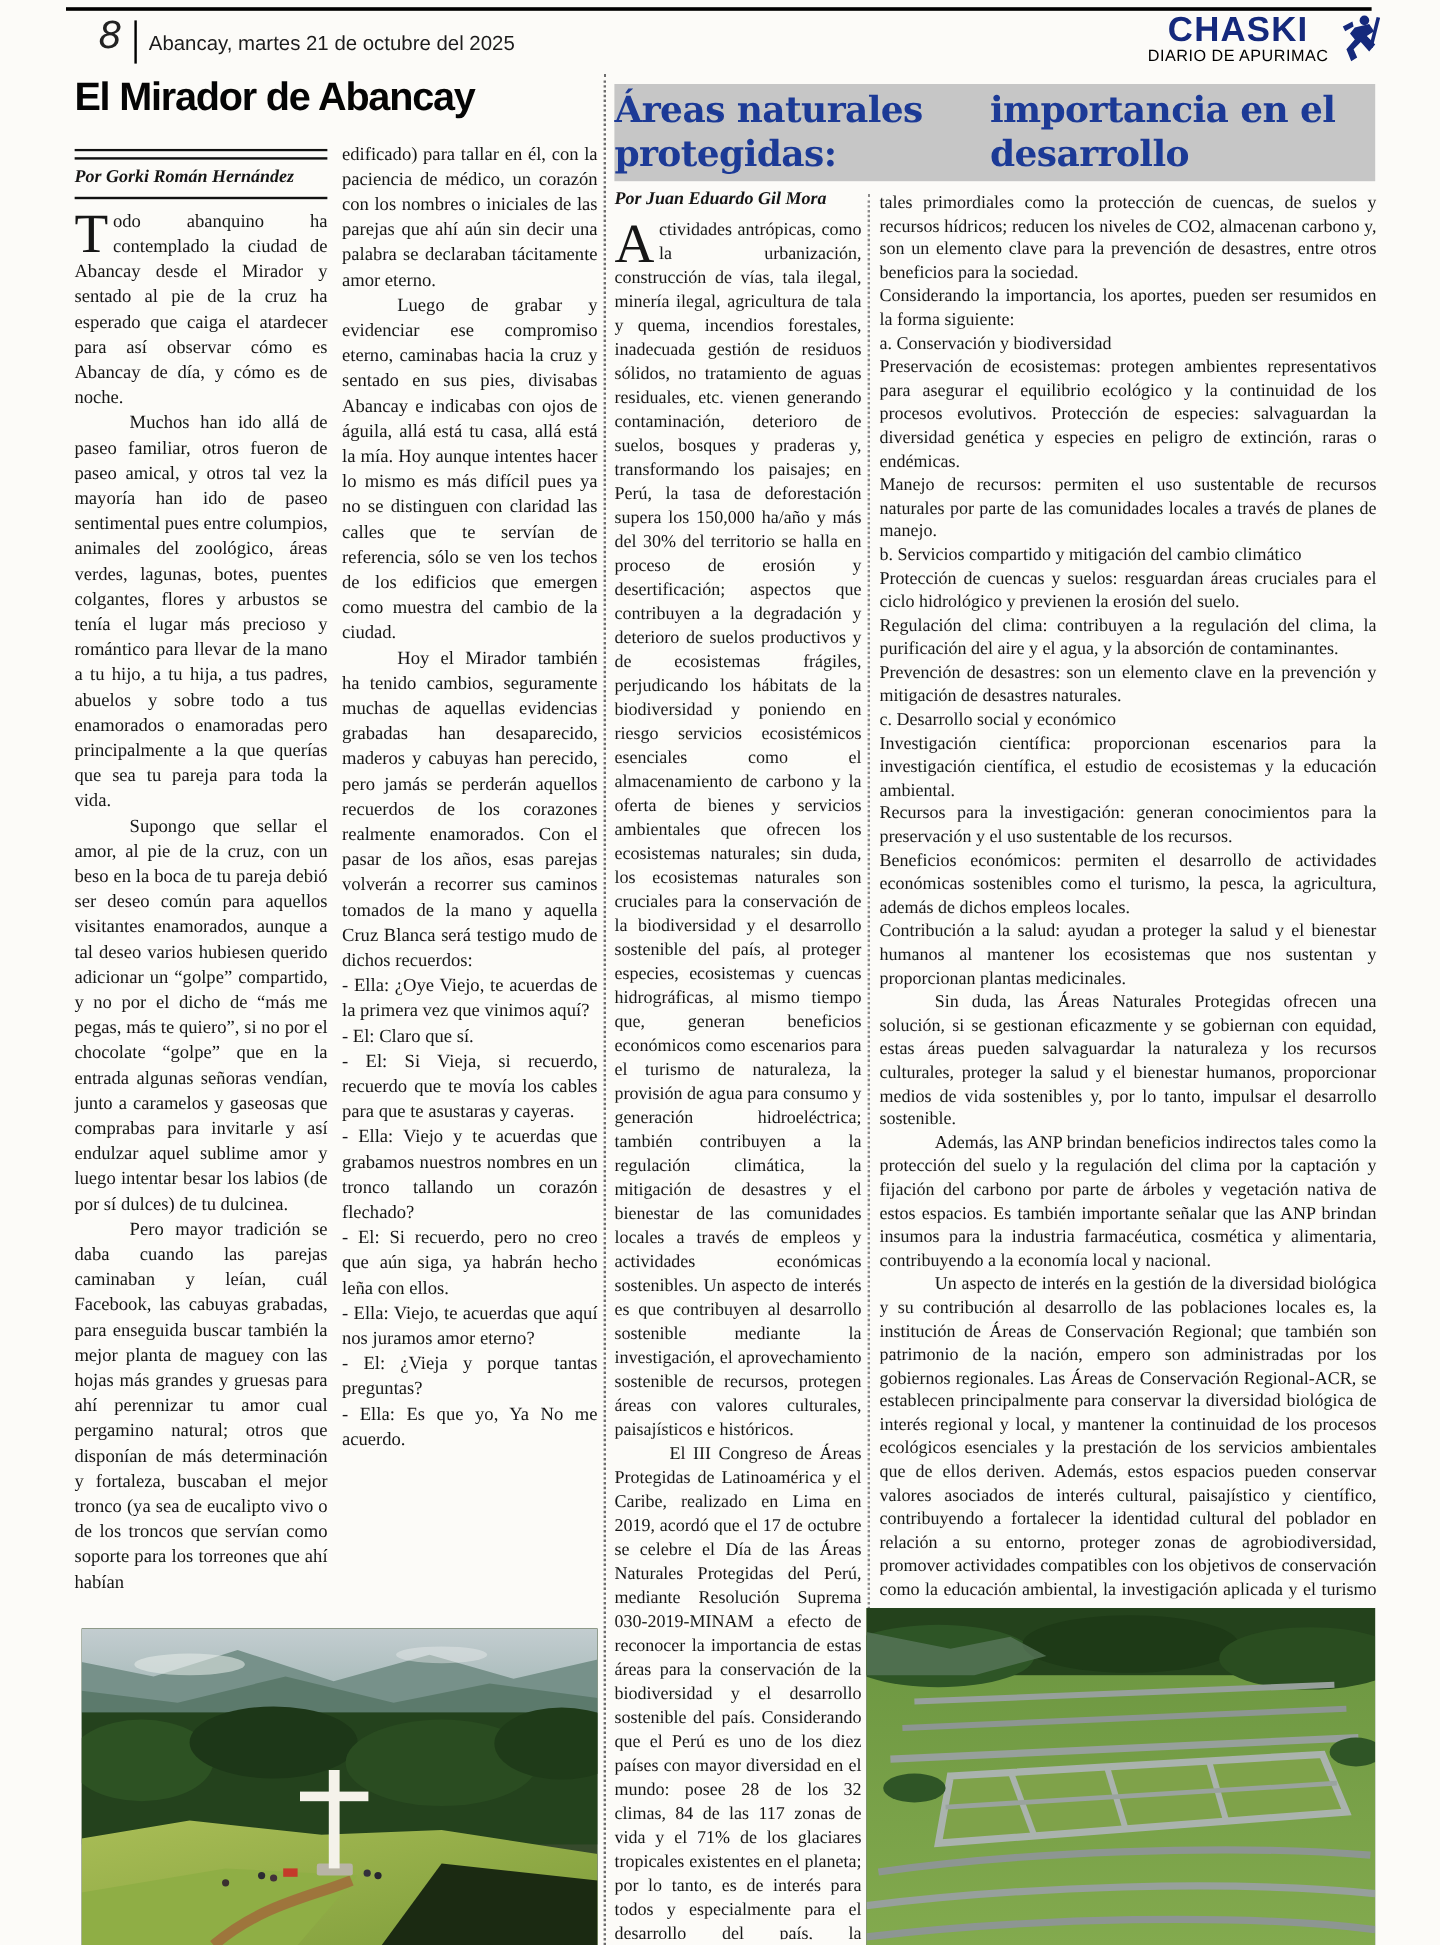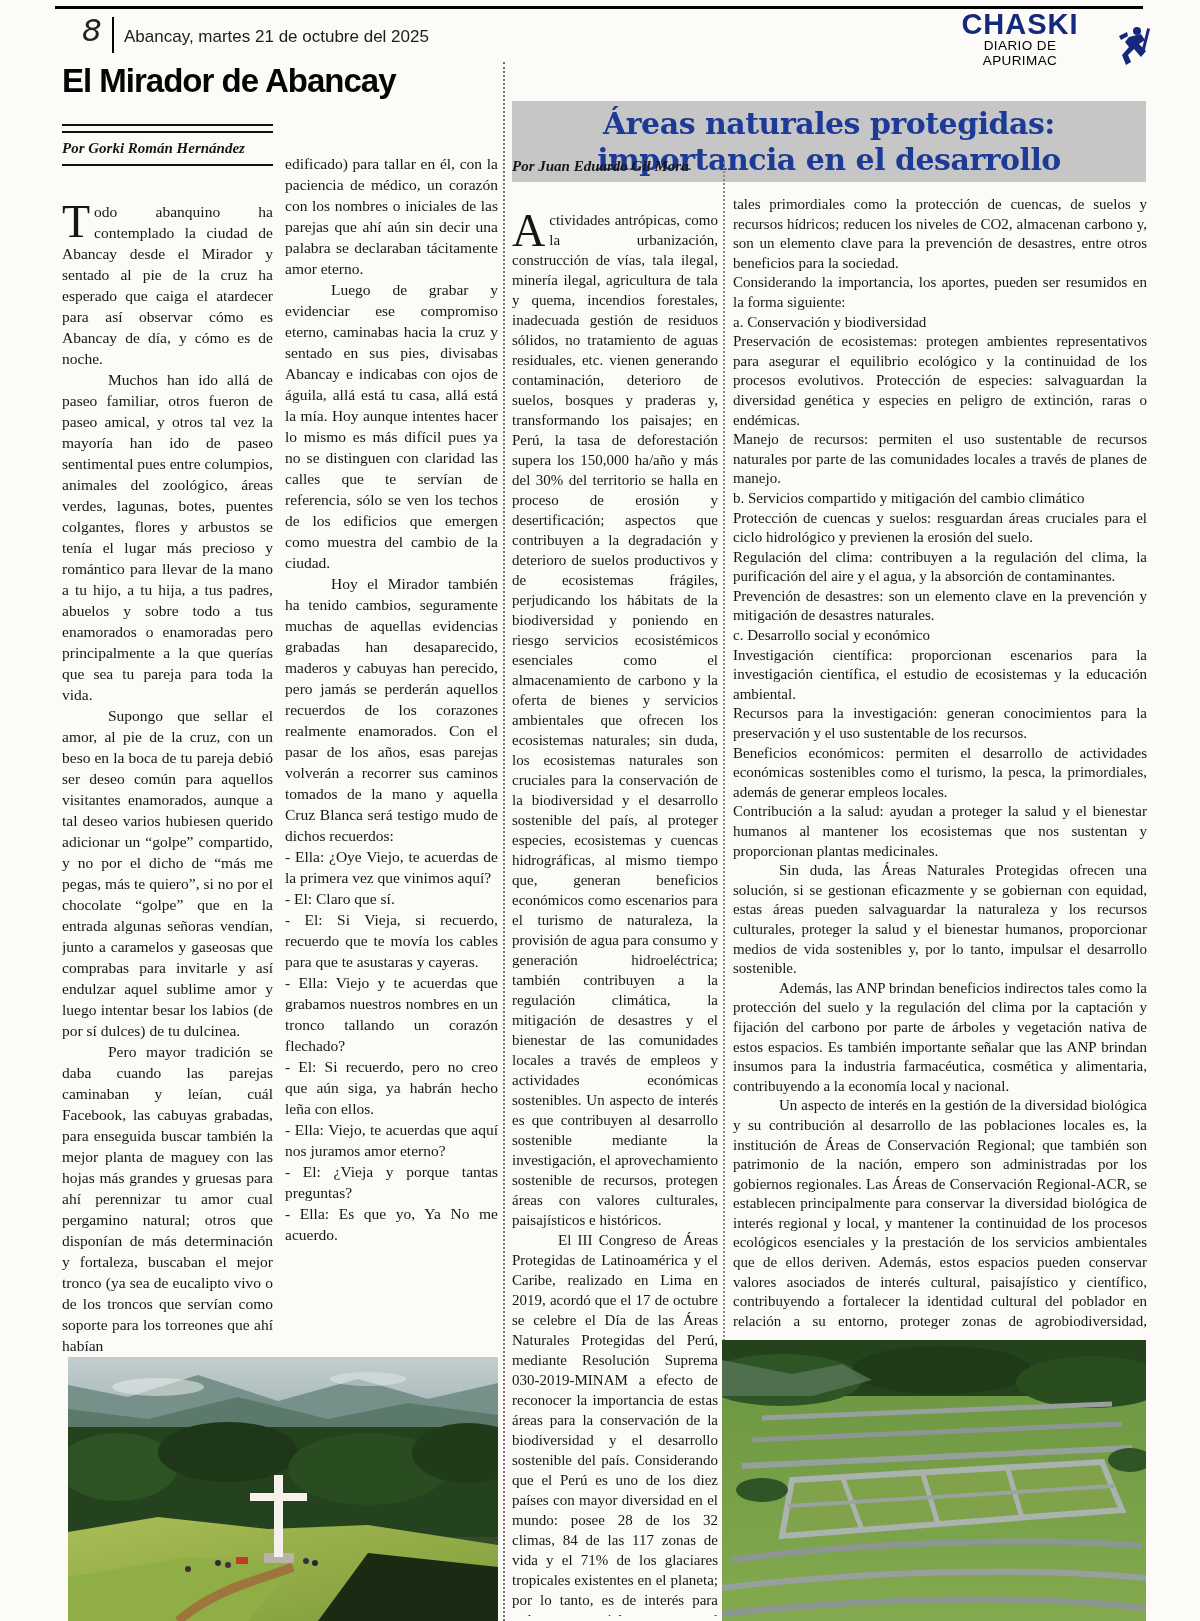--- a/index.html
+++ b/index.html
@@ -5,43 +5,43 @@
   html,body{margin:0;padding:0;}
   .page{position:relative;width:1200px;height:1621px;background:#fcfbf8;overflow:hidden;
         font-family:"Liberation Serif",serif;color:#161616;}
   .top-rule{position:absolute;left:55px;right:57px;top:6px;height:3px;background:#000;}
   
   .page-number{position:absolute;left:82px;top:12px;font-family:"DejaVu Sans",sans-serif;
         font-style:italic;font-size:31px;font-weight:500;color:#222;}
   .header-sep{position:absolute;left:112px;top:17px;width:2px;height:36px;background:#000;}
   .header-date{position:absolute;left:124px;top:27px;font-family:"Liberation Sans",sans-serif;
         font-size:17px;color:#1c1c1c;}
-  .brand{position:absolute;left:945px;top:10px;width:210px;display:flex;align-items:flex-end;justify-content:flex-end;gap:20px;}
+  .brand{position:absolute;left:945px;top:10px;width:210px;display:flex;align-items:center;justify-content:flex-end;gap:8px;}
   .brand-text{text-align:center;}
   .brand-name{font-family:"Liberation Sans",sans-serif;font-weight:bold;font-size:29px;
         line-height:28px;color:#15297c;letter-spacing:1px;}
   .brand-tagline{font-family:"Liberation Sans",sans-serif;font-size:13.5px;color:#000;letter-spacing:.4px;}
   .chaski-logo{width:40px;height:44px;flex:0 0 auto;}
   
   .la-title{position:absolute;left:62px;top:62px;width:436px;font-family:"Liberation Sans",sans-serif;
         font-weight:bold;font-size:33px;letter-spacing:-1px;color:#050505;white-space:nowrap;}
   .la-col1{position:absolute;left:62px;top:124px;width:211px;height:1228px;overflow:hidden;}
   .double-rule{height:5px;border-top:2px solid #111;border-bottom:2px solid #111;margin-bottom:7px;}
   .byline{font-weight:bold;font-style:italic;font-size:15px;margin:0 0 7px 0;}
   .thin-rule{border-top:2px solid #111;margin-bottom:8px;}
-  .body-text{text-align:justify;font-size:15.5px;line-height:21px;margin-top:35px;}
+  .body-text{text-align:justify;font-size:15.5px;line-height:21px;}
   .body-text p{margin:0;}
   .ind{text-indent:46px;}
   .dropcap{float:left;font-size:46px;line-height:38px;padding:2px 4px 0 0;font-weight:normal;}
   .la-col2{position:absolute;left:285px;top:118px;width:213px;height:1236px;overflow:hidden;}
   
   .main-divider{position:absolute;left:503px;top:62px;height:1559px;border-left:2px dotted #6d6d6d;}
   
   .ra-banner{position:absolute;left:512px;top:70px;width:634px;height:81px;background:#c6c6c6;
-        display:flex;flex-direction:column;align-items:center;justify-content:center;margin-top:31px;}
+        display:flex;flex-direction:row;align-items:center;justify-content:center;}
   .ra-banner-line{font-family:"DejaVu Serif",serif;font-weight:bold;font-size:30px;line-height:36px;
         color:#1c3a96;letter-spacing:-0.5px;}
   .ra-col1{position:absolute;left:512px;top:158px;width:206px;height:1458px;overflow:hidden;}
   .ra-col1 .body-text{font-size:15px;line-height:20px;}
   .ra-divider{position:absolute;left:723px;top:162px;height:1459px;border-left:2px dotted #8a8a8a;}
   .ra-col2{position:absolute;left:733px;top:160px;width:414px;height:1172px;overflow:hidden;}
   .ra-col2 .body-text{font-size:15px;line-height:19.6px;}
   
   .photo{position:absolute;overflow:hidden;background:#364a2c;}
   .photo-left{left:68px;top:1357px;width:430px;height:285px;}
@@ -172,21 +172,21 @@
         <p>a. Conservación y biodiversidad</p>
         <p>Preservación de ecosistemas: protegen ambientes representativos para asegurar el equilibrio ecológico y la continuidad de los procesos evolutivos.  Protección de especies: salvaguardan la diversidad genética y especies en peligro de extinción, raras o endémicas.</p>
         <p>Manejo de recursos: permiten el uso sustentable de recursos naturales por parte de las comunidades locales a través de planes de manejo.</p>
         <p>b. Servicios compartido y mitigación del cambio climático</p>
         <p>Protección de cuencas y suelos: resguardan áreas cruciales para el ciclo hidrológico y previenen la erosión del suelo.</p>
         <p>Regulación del clima: contribuyen a la regulación del clima, la purificación del aire y el agua, y la absorción de contaminantes.</p>
         <p>Prevención de desastres: son un elemento clave en la prevención y mitigación de desastres naturales.</p>
         <p>c. Desarrollo social y económico</p>
         <p>Investigación científica: proporcionan escenarios para la investigación científica, el estudio de ecosistemas y la educación ambiental.</p>
         <p>Recursos para la investigación: generan conocimientos para la preservación y el uso sustentable de los recursos.</p>
-        <p>Beneficios económicos: permiten el desarrollo de actividades económicas sostenibles como el turismo, la pesca, la primordiales, además de generar empleos locales.</p>
+        <p>Beneficios económicos: permiten el desarrollo de actividades económicas sostenibles como el turismo, la pesca, la agricultura, además de dichos empleos locales.</p>
         <p>Contribución a la salud: ayudan a proteger la salud y el bienestar humanos al mantener los ecosistemas que nos sustentan y proporcionan plantas medicinales.</p>
         <p class="ind">Sin duda, las Áreas Naturales Protegidas ofrecen una solución, si se gestionan eficazmente y se gobiernan con equidad, estas áreas pueden salvaguardar la naturaleza y los recursos culturales, proteger la salud y el bienestar humanos, proporcionar medios de vida sostenibles y, por lo tanto, impulsar el desarrollo sostenible.</p>
         <p class="ind">Además, las ANP brindan beneficios indirectos tales como la protección del suelo y la regulación del clima por la captación y fijación del carbono por parte de árboles y vegetación nativa de estos espacios. Es también importante señalar que las ANP brindan insumos para la industria farmacéutica, cosmética y alimentaria, contribuyendo a la economía local y nacional.</p>
         <p class="ind">Un aspecto de interés en la gestión de la diversidad biológica y su contribución al desarrollo de las poblaciones locales es, la institución de Áreas de Conservación Regional; que también son patrimonio de la nación, empero son administradas por los gobiernos regionales. Las Áreas de Conservación Regional-ACR, se establecen principalmente para conservar la diversidad biológica de interés regional y local, y mantener la continuidad de los procesos ecológicos esenciales y la prestación de los servicios ambientales que de ellos deriven. Además, estos espacios pueden conservar valores asociados de interés cultural, paisajístico y científico, contribuyendo a fortalecer la identidad cultural del poblador en relación a su entorno, proteger zonas de agrobiodiversidad, promover actividades compatibles con los objetivos de conservación como la educación ambiental, la investigación aplicada y el turismo sostenible, entre otras.</p>
       </div>
   </div>
 
   <div class="photo photo-right">
     <svg width="424" height="281" viewBox="0 0 424 281">
       <defs>

